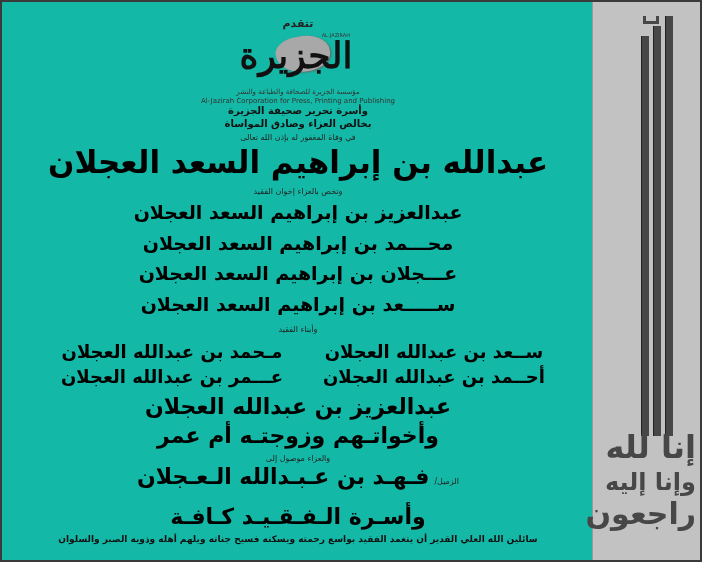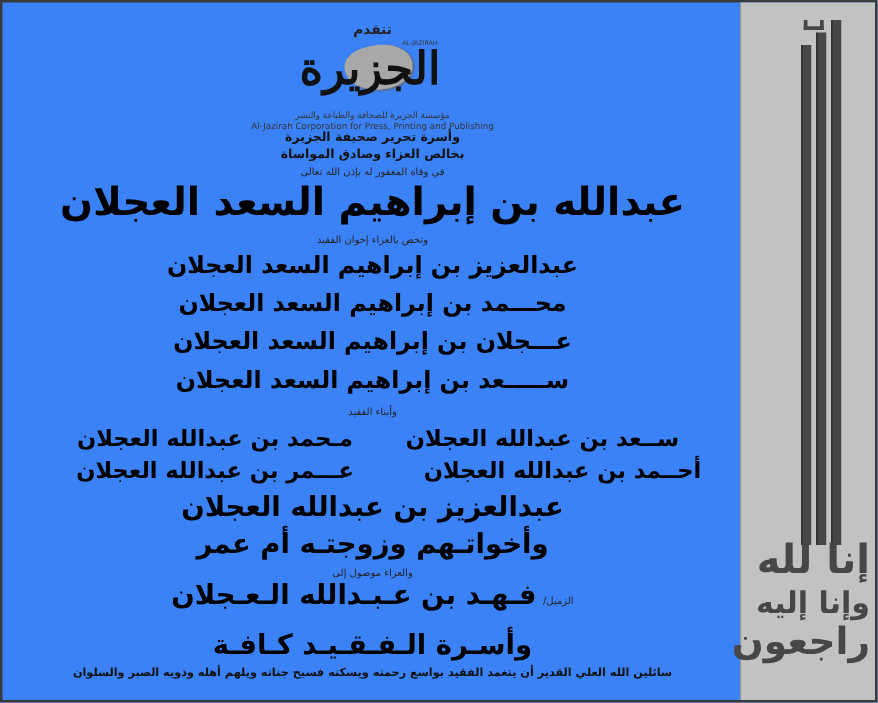--- a/index.html
+++ b/index.html
@@ -1,20 +1,20 @@
 <!DOCTYPE html>
 <html><head>
   <meta charset="utf-8">
   <style>
     * { box-sizing: border-box; margin: 0; padding: 0; }
     html, body { width: 702px; height: 562px; background: #ffffff; overflow: hidden; }
     body { font-family: "DejaVu Sans", sans-serif; color: #111; }
     .frame {
       position: absolute; left: 0; top: 0; width: 702px; height: 562px;
-      border: 2px solid #3a3a3a; background: #3b82f6;
+      border: 2px solid #3a3a3a; background: #14b8a6;
     }
     .main {
       position: absolute; left: 2px; top: 2px; width: 588px; height: 556px;
       direction: rtl; text-align: center;
     }
     .side {
       position: absolute; left: 590px; top: 0; width: 108px; height: 558px;
       background: #c2c2c2; border-left: 1px solid #9a9a9a; padding-left: 17px;
     }
     .abs { position: absolute; white-space: nowrap; }
@@ -73,21 +73,21 @@
 
     <div class="abs small" style="left:0; width:588px; top:183px;">وتخص بالعزاء إخوان الفقيد</div>
     <div class="abs bro" style="left:0; width:588px; top:197px;">عبدالعزيز بن إبراهيم السعد العجلان</div>
     <div class="abs bro" style="left:0; width:588px; top:228px;">محـــمد بن إبراهيم السعد العجلان</div>
     <div class="abs bro" style="left:0; width:588px; top:258px;">عـــجلان بن إبراهيم السعد العجلان</div>
     <div class="abs bro" style="left:0; width:588px; top:289px;">ســـــعد بن إبراهيم السعد العجلان</div>
 
     <div class="abs small" style="left:0; width:588px; top:321px;">وأبناء الفقيد</div>
 
     <div class="abs kid" style="left:300px; width:260px; top:337px; text-align:center;">ســعد بن عبدالله العجلان</div>
-    <div class="abs kid" style="left:316px; width:260px; top:362px; text-align:center;">أحــمد بن عبدالله العجلان</div>
+    <div class="abs kid" style="left:300px; width:260px; top:362px; text-align:center;">أحــمد بن عبدالله العجلان</div>
     <div class="abs kid" style="left:48px; width:240px; top:337px; text-align:center;">مـحمد بن عبدالله العجلان</div>
     <div class="abs kid" style="left:48px; width:240px; top:362px; text-align:center;">عـــمر بن عبدالله العجلان</div>
 
     <div class="abs mid" style="left:0; width:588px; top:390px;">عبدالعزيز بن عبدالله العجلان</div>
     <div class="abs mid" style="left:0; width:588px; top:419px;">وأخواتـهم وزوجتـه أم عمر</div>
 
     <div class="abs small" style="left:0; width:588px; top:450px;">والعزاء موصول إلى</div>
 
     <div class="abs" style="left:0; width:588px; top:460px; text-align:center;">
       <span class="small">الزميل/</span>

